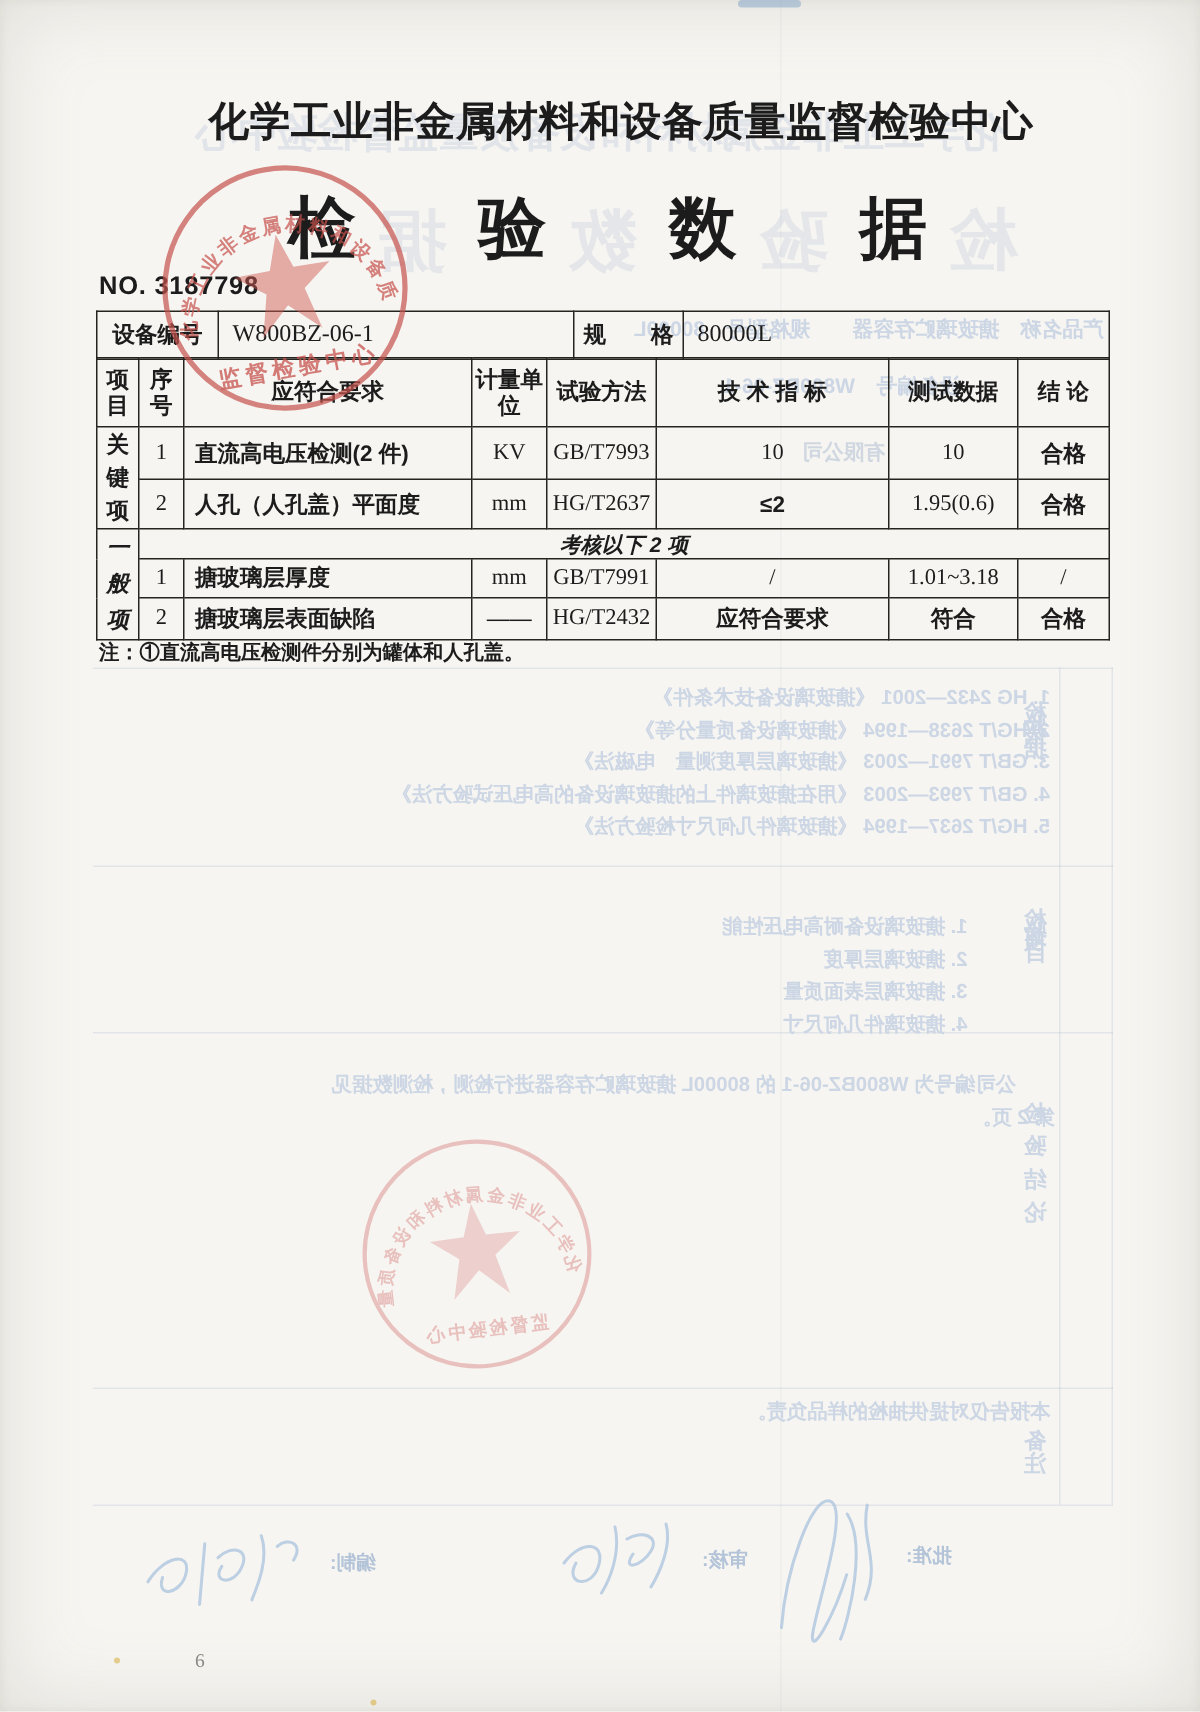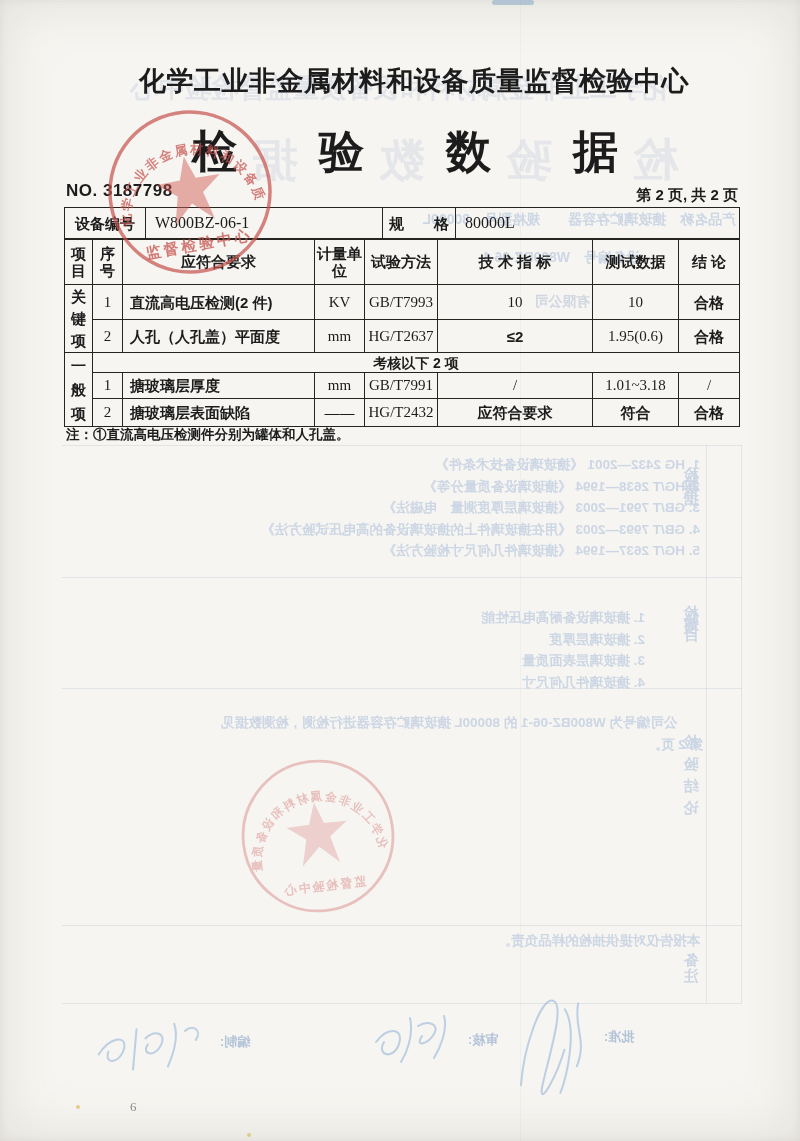--- a/index.html
+++ b/index.html
@@ -115,21 +115,20 @@
   <svg class="abs sig" style="top:1008px;left:88px;transform:rotate(-5deg);" width="125" height="75" viewBox="0 0 125 75">
     <path d="M10,42 C22,26 40,24 36,38 C32,52 14,54 20,40"></path>
     <path d="M50,20 L43,60 M58,30 C68,22 80,26 73,38 C66,50 52,46 60,36"></path>
     <path d="M88,18 C92,34 82,52 78,60 M98,26 C106,20 116,26 108,36"></path>
   </svg>
   <div class="abs sig-label mirror" style="top:1033px;left:220px;">编制:</div>
 
   <div class="abs org-title" style="z-index:3;">化学工业非金属材料和设备质量监督检验中心</div>
   <div class="abs doc-title" style="z-index:3;">检验数据</div>
   <div class="abs report-no" style="z-index:3;">NO. 3187798</div>
-  <div class="abs page-ind" style="z-index:3;">第 2 页, 共 2 页</div>
 
   <div class="abs tablewrap">
 
     <table>
       <colgroup>
           <col style="width:81px">
           <col style="width:237px">
           <col style="width:73px">
           <col style="width:284px">
         </colgroup>
@@ -177,21 +176,21 @@
       </tr>
       <tr style="height:33px;">
         <td class="ser">2</td>
         <td class="name">人孔（人孔盖）平面度</td>
         <td class="ser">mm</td>
         <td class="ser">HG/T2637</td>
         <td class="lbl">≤2</td>
         <td class="ser">1.95(0.6)</td>
         <td class="lbl">合格</td>
       </tr>
-      <tr style="height:20px;">
+      <tr style="height:20px;font-style:italic;">
         <td class="group" rowspan="3" style="line-height:1.6;">一般项</td>
         <td class="lbl" colspan="7" style="font-size:14px;">考核以下 2 项</td>
       </tr>
       <tr style="height:26px;">
         <td class="ser">1</td>
         <td class="name">搪玻璃层厚度</td>
         <td class="ser">mm</td>
         <td class="ser">GB/T7991</td>
         <td class="ser">/</td>
         <td class="ser">1.01~3.18</td>

